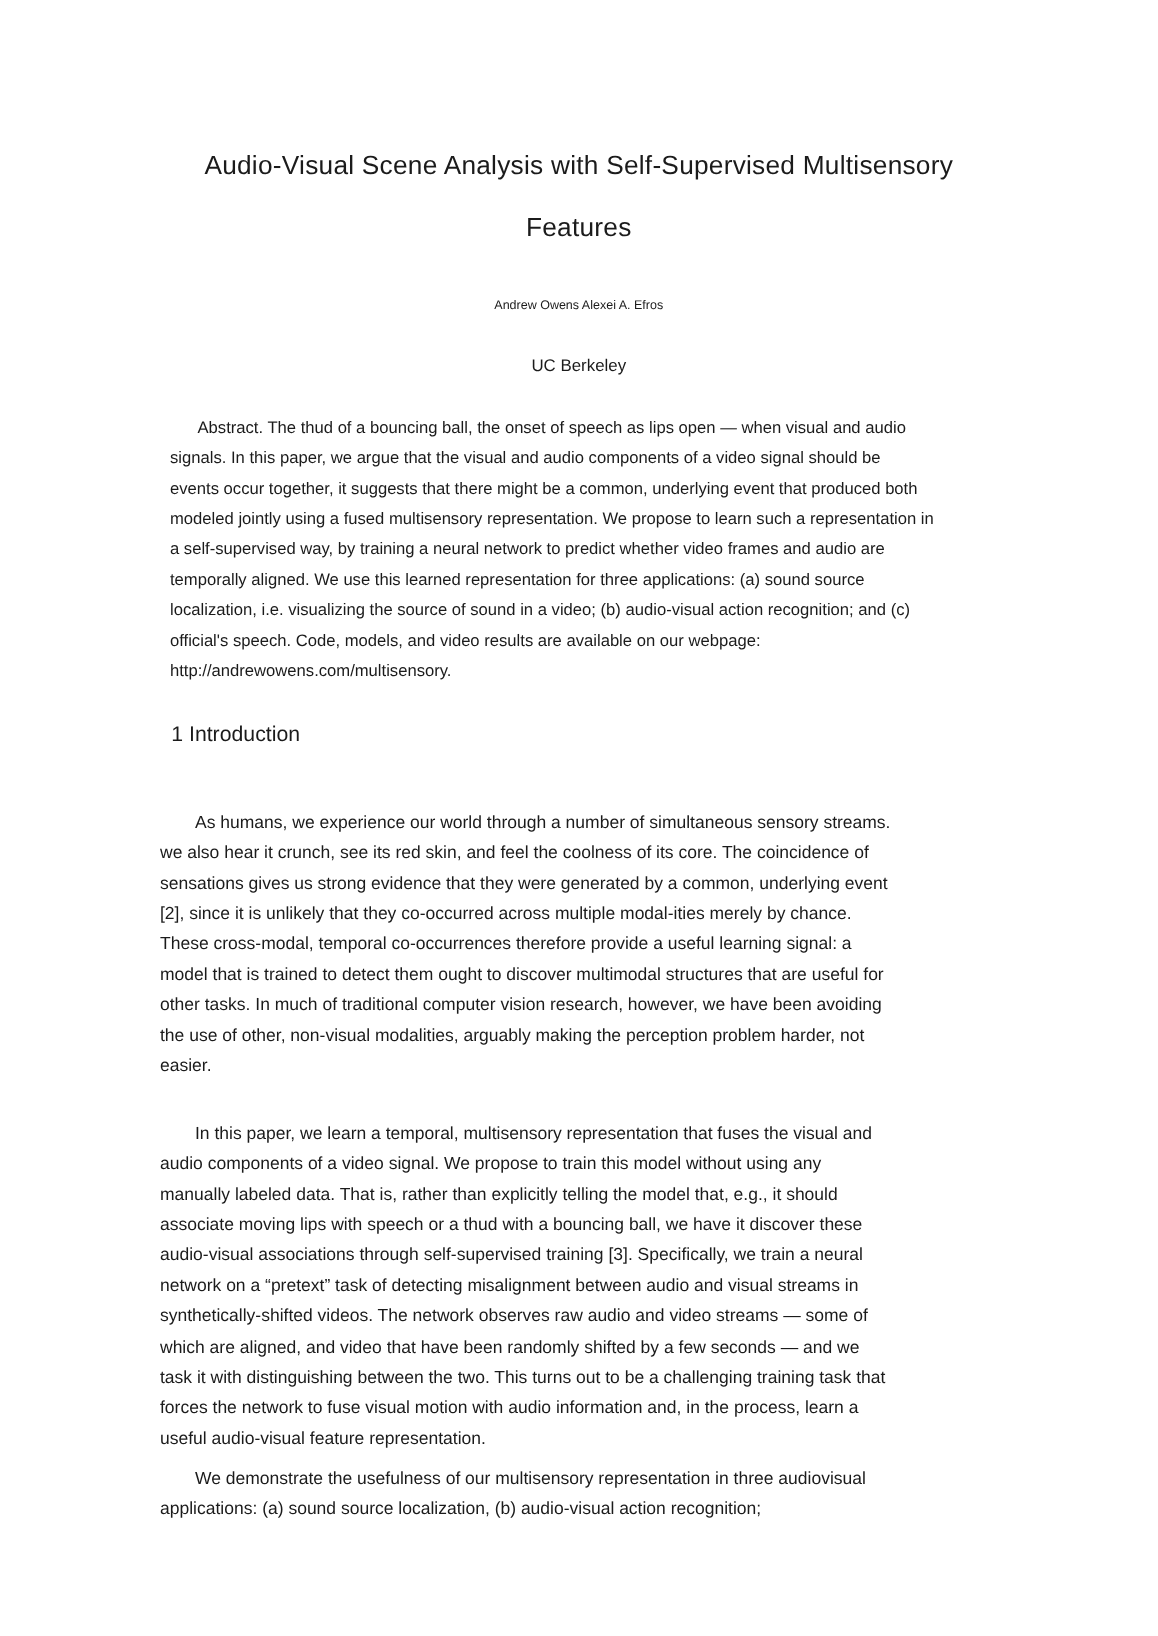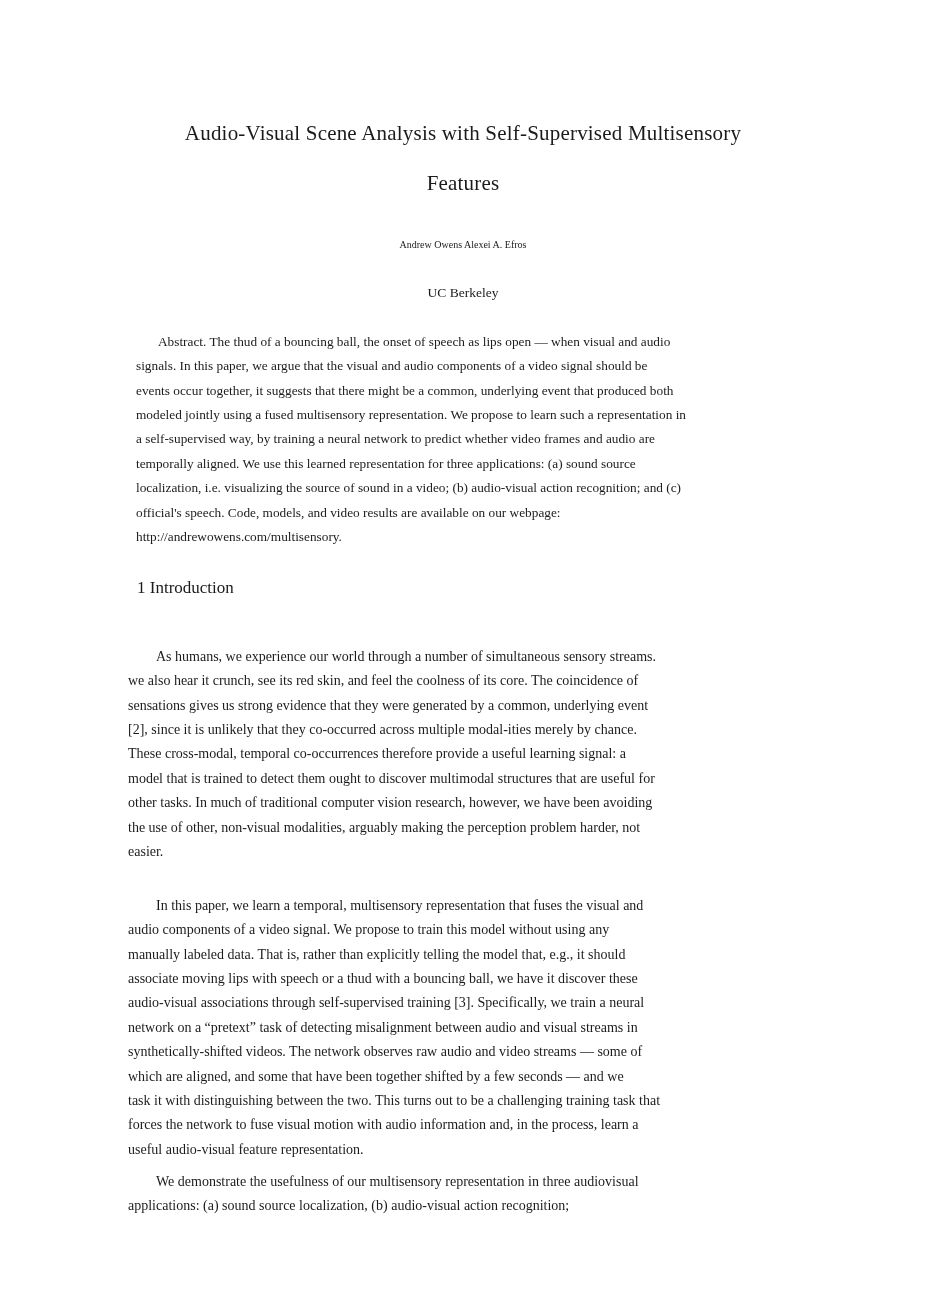--- a/index.html
+++ b/index.html
@@ -5,21 +5,21 @@
   html, body {
     margin: 0;
     padding: 0;
     background: #ffffff;
   }
   .page {
     position: relative;
     width: 926px;
     height: 1309px;
     background: #ffffff;
-    font-family: Liberation Serif, serif;
+    font-family: Liberation Sans, sans-serif;
     color: #1b1b1b;
     overflow: hidden;
     -webkit-font-smoothing: antialiased;
   }
   .abs { position: absolute; }
   .center {
     left: 0;
     width: 926px;
     text-align: center;
   }
@@ -94,21 +94,21 @@
   </div>
 
   <div class="abs para body-block" style="top:846px; left:128px; width:680px">
     <div class="ln indent">In this paper, we learn a temporal, multisensory representation that fuses the visual and</div>
     <div class="ln">audio components of a video signal. We propose to train this model without using any</div>
     <div class="ln">manually labeled data. That is, rather than explicitly telling the model that, e.g., it should</div>
     <div class="ln">associate moving lips with speech or a thud with a bouncing ball, we have it discover these</div>
     <div class="ln">audio-visual associations through self-supervised training [3]. Specifically, we train a neural</div>
     <div class="ln">network on a “pretext” task of detecting misalignment between audio and visual streams in</div>
     <div class="ln">synthetically-shifted videos. The network observes raw audio and video streams — some of</div>
-    <div class="ln">which are aligned, and some that have been together shifted by a few seconds — and we</div>
+    <div class="ln">which are aligned, and video that have been randomly shifted by a few seconds — and we</div>
     <div class="ln">task it with distinguishing between the two. This turns out to be a challenging training task that</div>
     <div class="ln">forces the network to fuse visual motion with audio information and, in the process, learn a</div>
     <div class="ln">useful audio-visual feature representation.</div>
   </div>
 
   <div class="abs para body-block" style="top:1122px; left:128px; width:680px">
     <div class="ln indent">We demonstrate the usefulness of our multisensory representation in three audiovisual</div>
     <div class="ln">applications: (a) sound source localization, (b) audio-visual action recognition;</div>
   </div>
 

